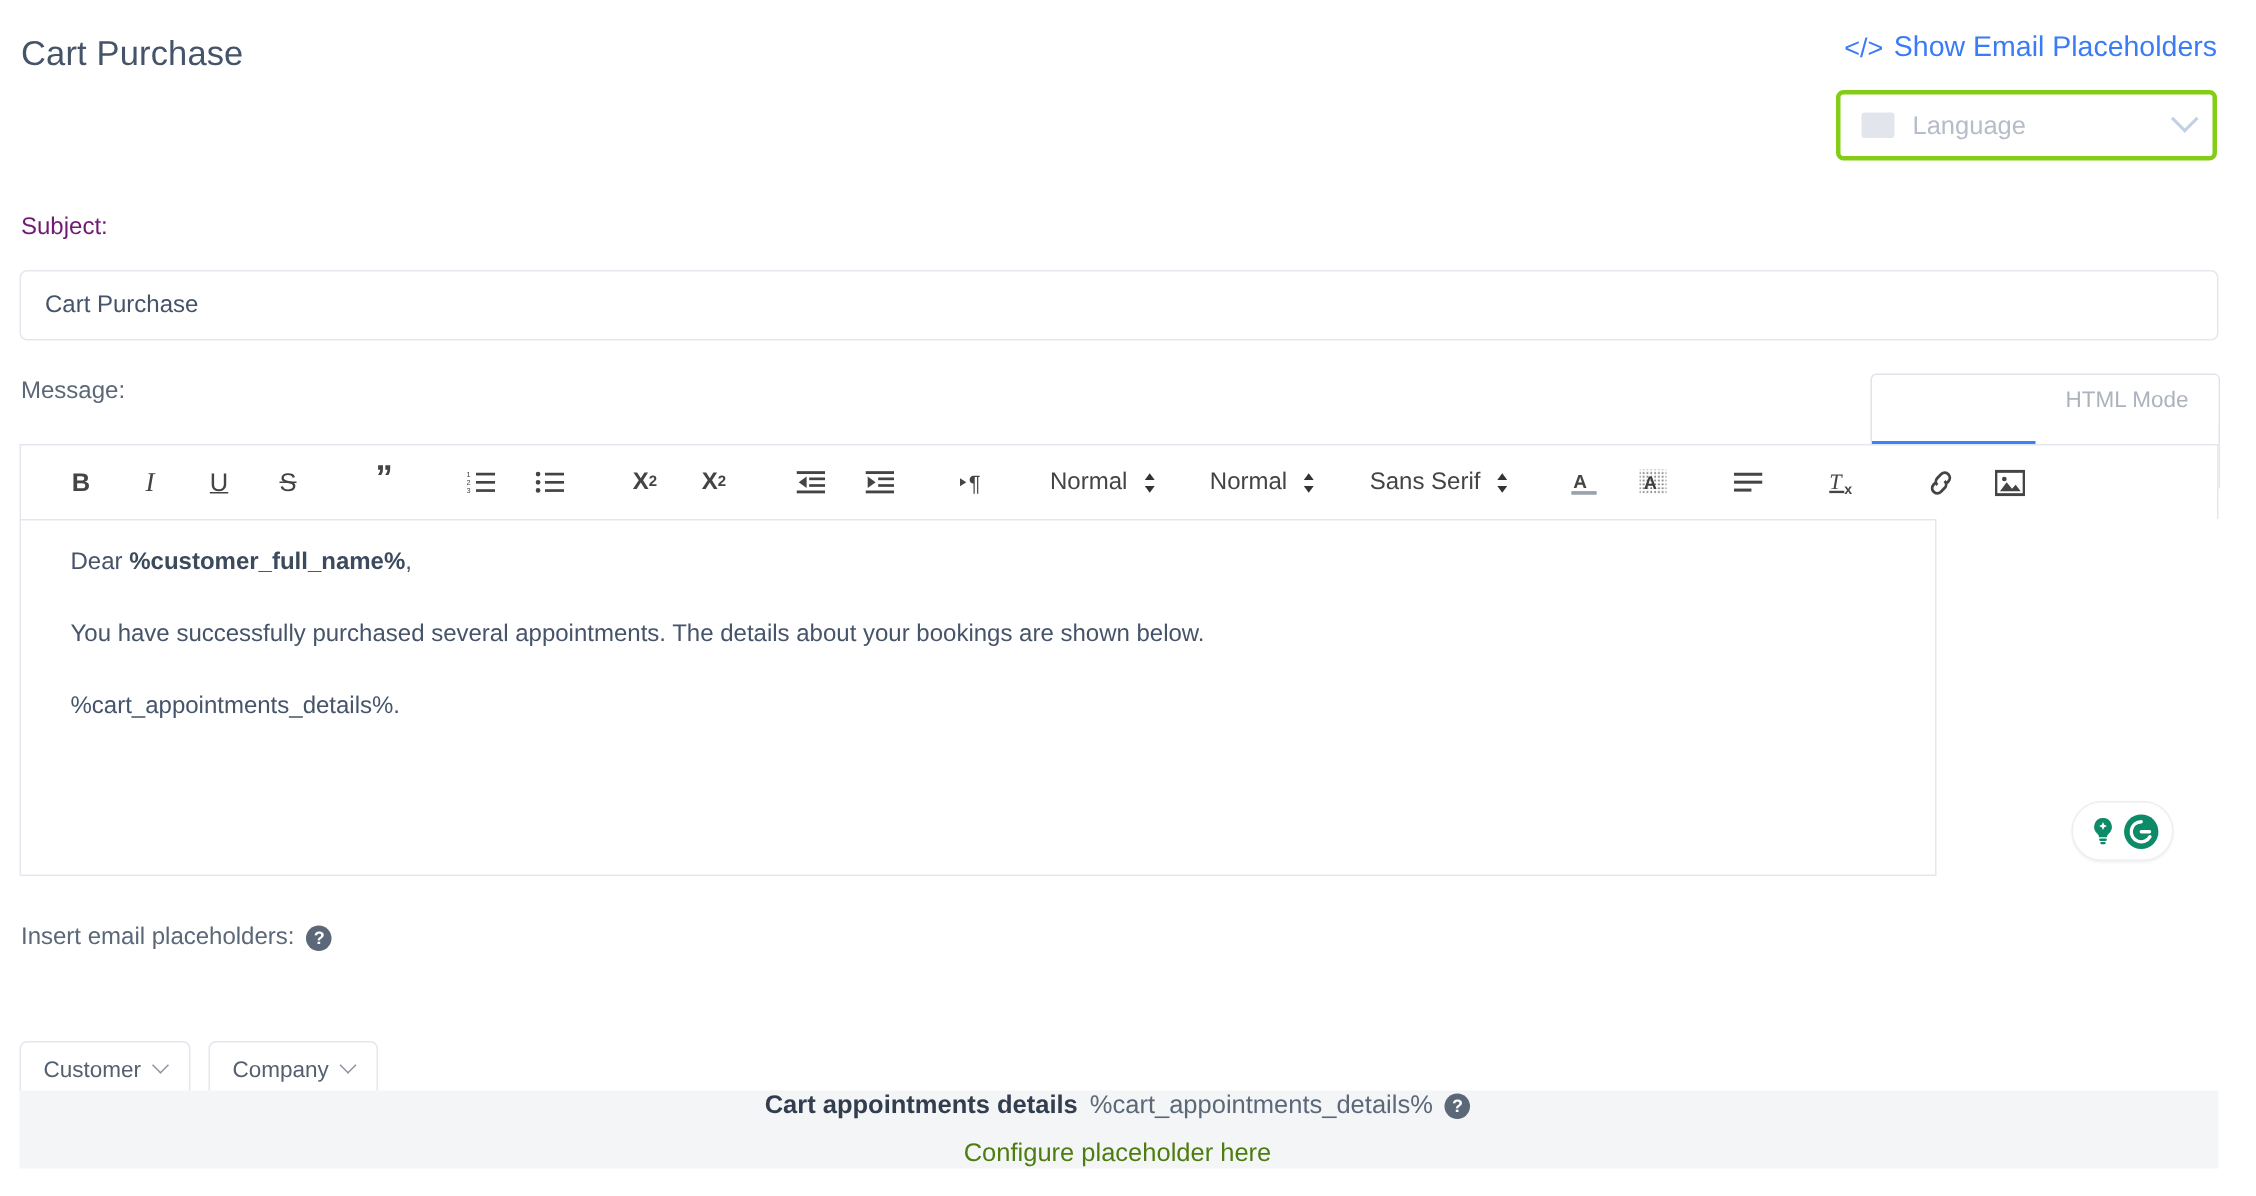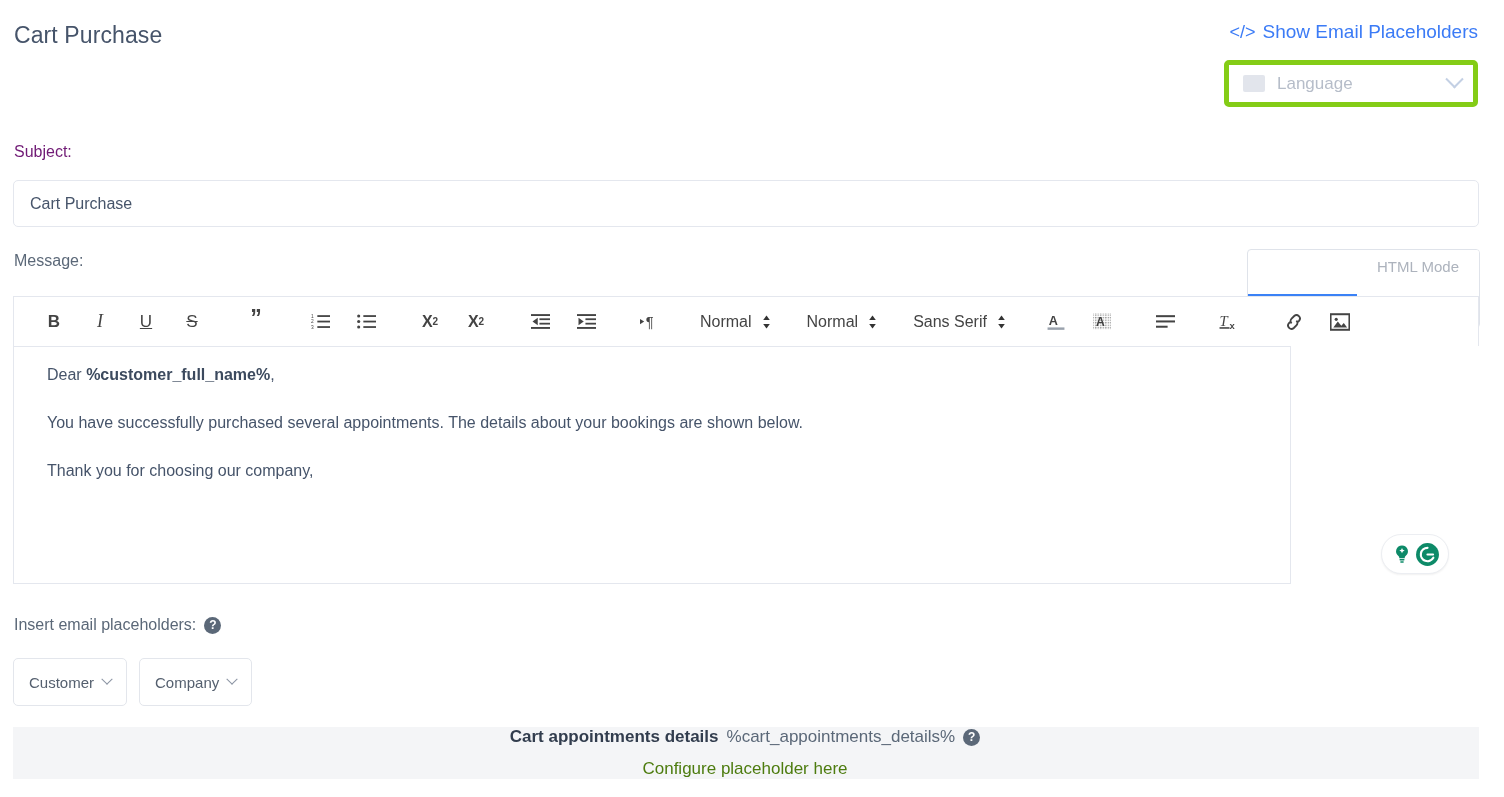--- a/index.html
+++ b/index.html
@@ -21,21 +21,21 @@
   .show-placeholders {
     position: absolute; right: 26px; top: 21px;
     font-size: 19px; color: #3b7bf6; cursor: pointer;
     display: flex; align-items: center; gap: 7px; white-space: nowrap;
   }
   .code-glyph { font-size: 18px; color: #3b7bf6; font-family: "Liberation Sans", sans-serif; }
 
   .lang-select {
     position: absolute; right: 26px; top: 60px;
     width: 254px; height: 47px;
-    border: 5px solid #84cc16; border-radius: 5px; background: #fff;
+    border: 3px solid #84cc16; border-radius: 5px; background: #fff;
     display: flex; align-items: center; padding: 0 12px 0 14px; cursor: pointer;
   }
   .lang-swatch { width: 22px; height: 17px; background: #e2e5ec; border-radius: 2px; flex: none; }
   .lang-text { margin-left: 12px; font-size: 17px; color: #b6bdc9; flex: 1; }
   .chev { width: 13px; height: 13px; border-right: 2px solid #c3d0e4; border-bottom: 2px solid #c3d0e4;
           transform: rotate(45deg) translate(-3px,-3px); flex: none; }
 
   
   .label-subject {
     position: absolute; left: 14px; top: 143px;
@@ -119,23 +119,23 @@
     font-size: 16px; color: #5b6878;
   }
   .help-icon {
     width: 17px; height: 17px; border-radius: 50%;
     background: #5b6878; color: #fff; font-size: 12px; font-weight: bold;
     display: flex; align-items: center; justify-content: center;
     cursor: pointer; flex: none;
   }
   .ph-buttons { position: absolute; left: 13px; top: 658px; display: flex; gap: 12px; }
   .ph-btn {
-    height: 48px; border: 1px solid #e3e6ec; border-radius: 5px; background: #fff;
+    height: 38px; border: 1px solid #e3e6ec; border-radius: 5px; background: #fff;
     display: flex; align-items: center; gap: 9px; padding: 0 15px;
-    font-size: 15px; color: #55606f; cursor: pointer;
+    font-size: 15px; color: #55606f; cursor: pointer; margin-top: 36px;
   }
   .chev-sm { width: 8px; height: 8px; border-right: 1.6px solid #8b94a3; border-bottom: 1.6px solid #8b94a3;
              transform: rotate(45deg) translate(-2px,-2px); flex: none; }
 
   
   .bottom-bar {
     position: absolute; left: 13px; top: 727px;
     width: 1466px; height: 52px;
     background: #f4f5f7;
     display: flex; align-items: center; justify-content: space-between;
@@ -335,21 +335,21 @@
         <rect x="0.5" y="1" width="17" height="14" fill="none" stroke="#444" stroke-width="1.8"></rect>
         <circle cx="5.6" cy="5.6" r="1.4"></circle>
         <path d="M3 13 L7 7.6 L10.2 11.4 L12.4 9 L15.4 13 Z"></path>
       </svg>
     </div>
   </div>
 
   <div class="editor-body">
     <p><span>Dear </span><b>%customer_full_name%</b><span>,</span></p>
     <p>You have successfully purchased several appointments. The details about your bookings are shown below.</p>
-    <p class="tight">Thank you for choosing our company,</p>
+    <p>%cart_appointments_details%.</p>
   </div>
 
   <div class="grammarly">
     <svg class="svgi" width="22" height="22" viewBox="0 0 24 24">
       <path d="M12 2.6 a6.4 6.4 0 0 1 3.9 11.5 c-.6.5-.9 1.1-.9 1.8 v.6 h-6 v-.6 c0-.7-.3-1.3-.9-1.8 A6.4 6.4 0 0 1 12 2.6 Z" fill="#0d8a68"></path>
       <rect x="9.2" y="17.5" width="5.6" height="1.7" rx=".8" fill="#0d8a68"></rect>
       <rect x="10" y="20" width="4" height="1.6" rx=".8" fill="#0d8a68"></rect>
       <path d="M12 5.4 l.9 2 2 .9 -2 .9 -.9 2 -.9-2 -2-.9 2-.9 Z" fill="#ffffff"></path>
     </svg>
     <svg class="svgi" width="25" height="25" viewBox="0 0 24 24">

